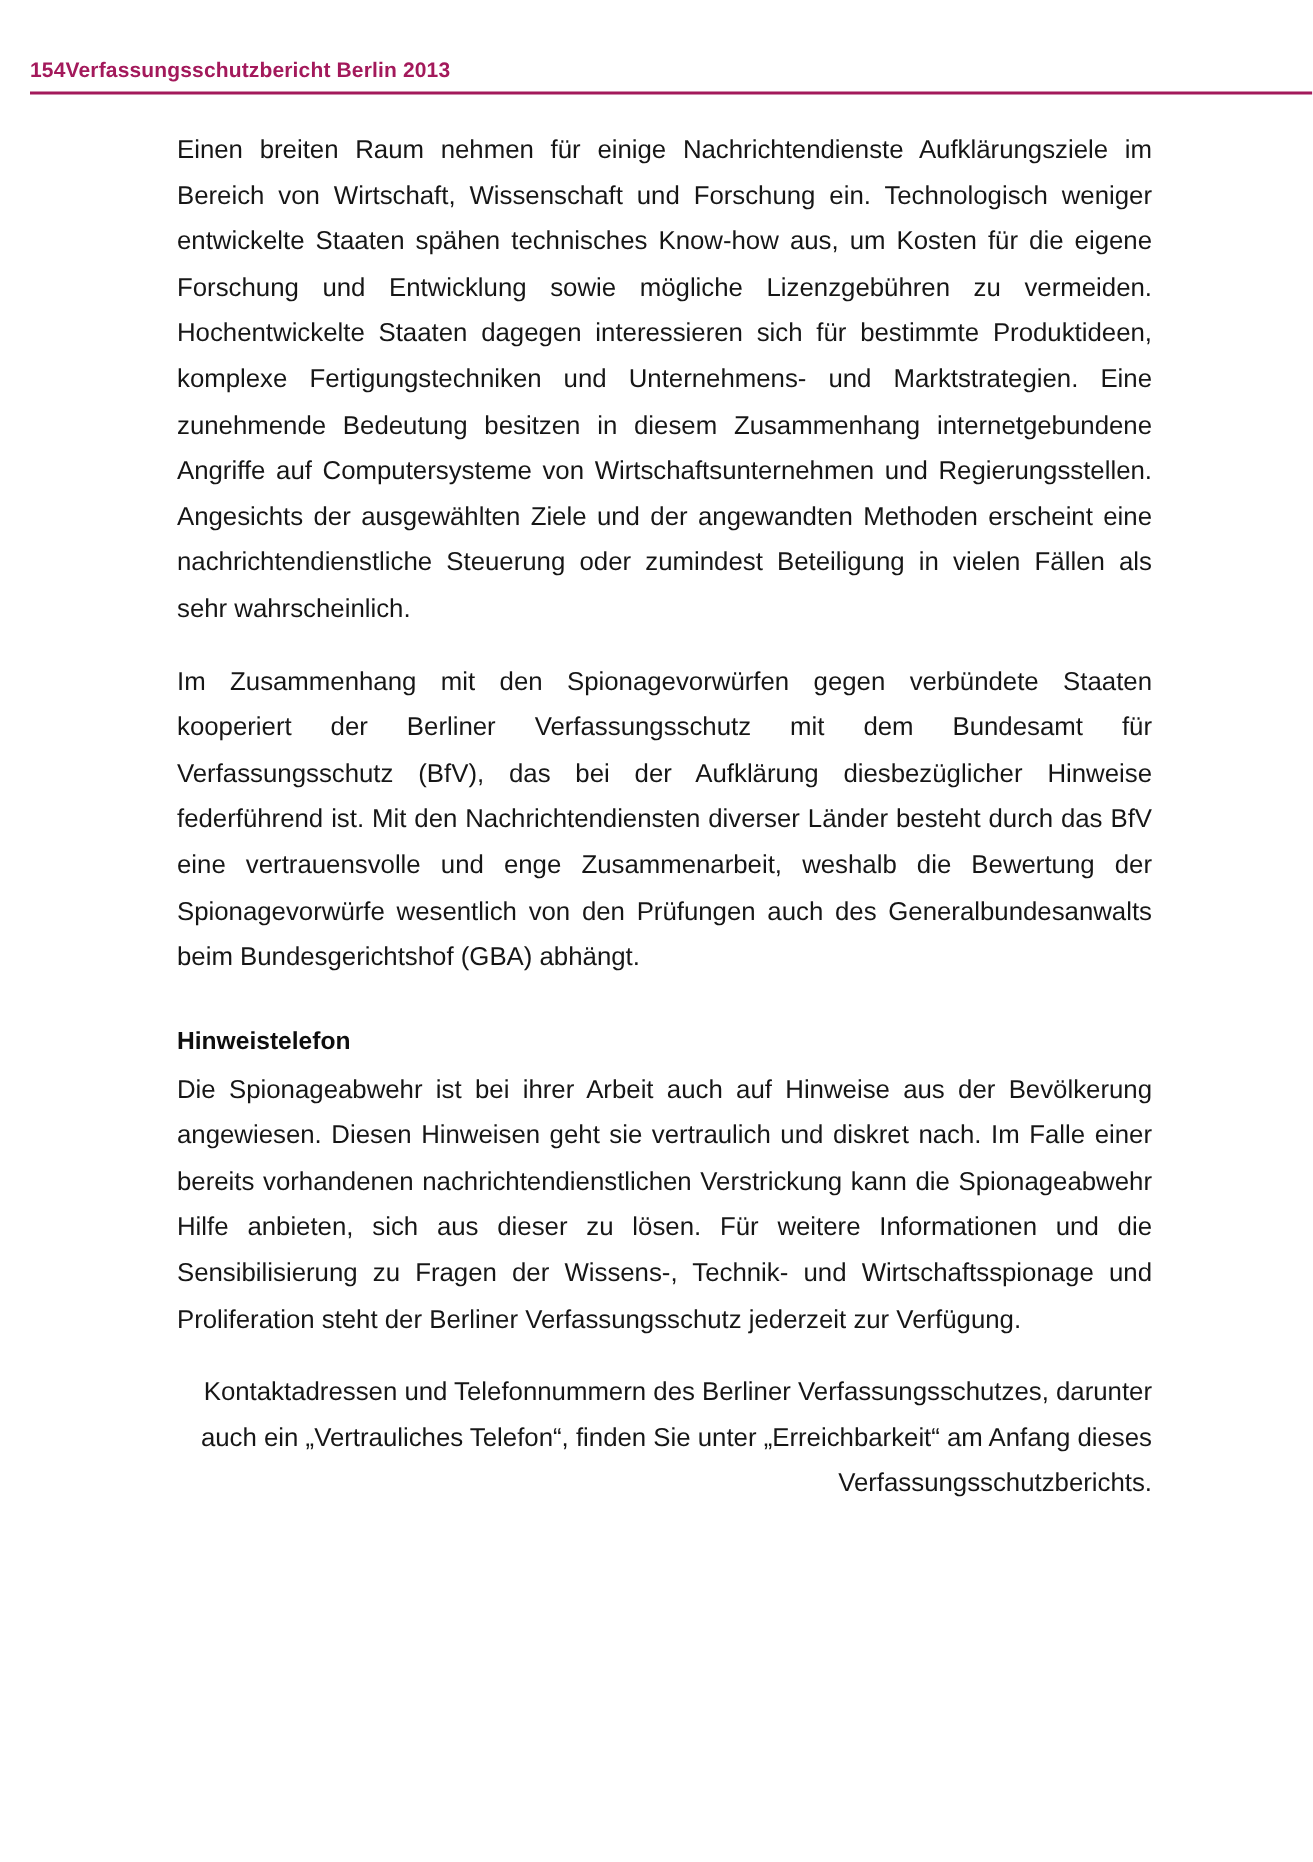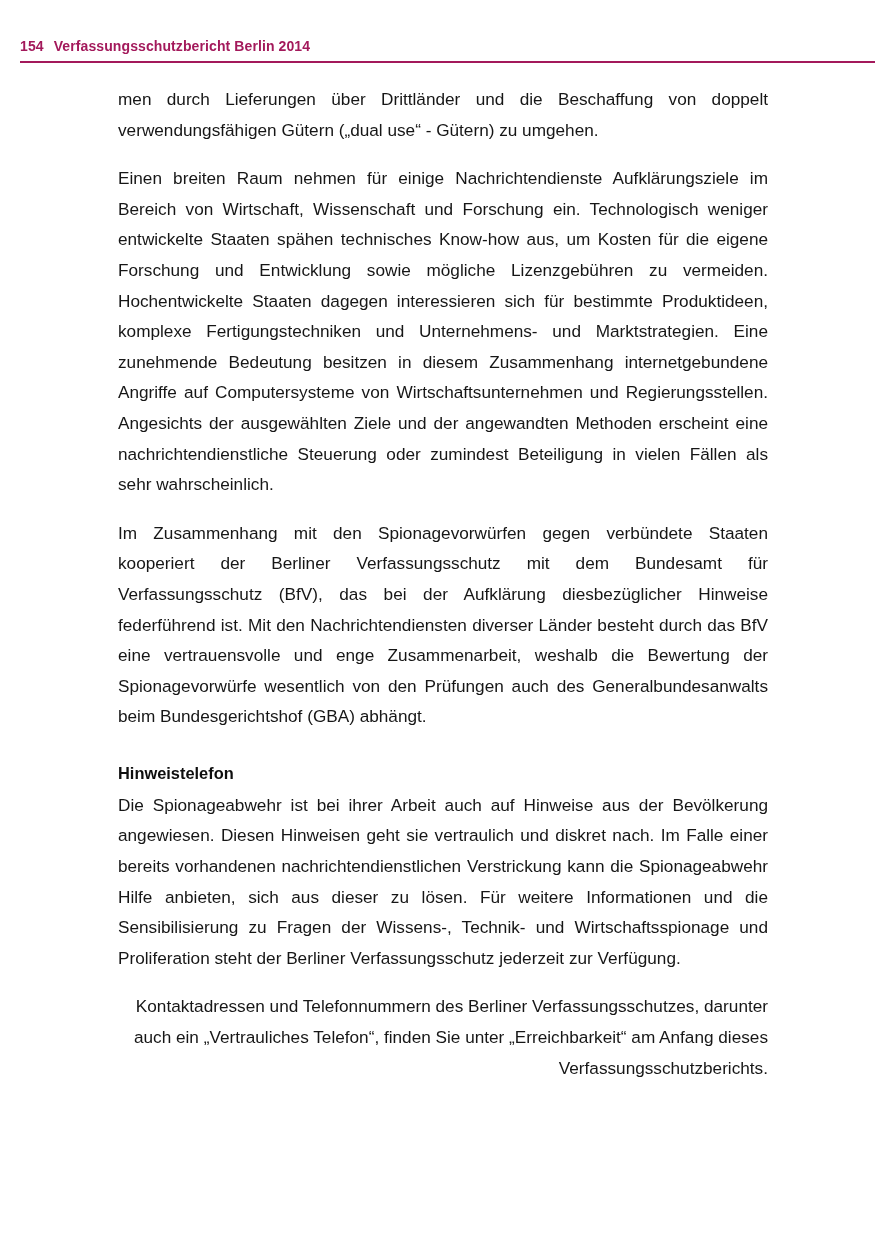--- a/index.html
+++ b/index.html
@@ -16,21 +16,20 @@
     color: #1a1a1a;
     overflow: hidden;
   }
   .header {
     position: absolute;
     top: 38px;
     left: 20px;
     width: 835px;
     display: flex;
     align-items: baseline;
-    gap: 10px;
   }
   .page-number {
     font-size: 14px;
     font-weight: bold;
     color: #a3195b;
     letter-spacing: 0.1px;
   }
   .header-title {
     font-size: 14px;
     font-weight: bold;
@@ -74,27 +73,26 @@
     margin-top: 2px;
   }
 </style>
 </head>
 <body>
 
 <div class="page">
 
   <div class="header">
     <span class="page-number">154</span>
-    <span class="header-title">Verfassungsschutzbericht Berlin 2014</span>
+    <span class="header-title">Verfassungsschutzbericht Berlin 2013</span>
   </div>
   <div class="header-rule"></div>
 
   <div class="content">
 
-    <p class="para">men durch Lieferungen über Drittländer und die Beschaffung von doppelt verwendungsfähigen Gütern („dual use“ - Gütern) zu umgehen.</p>
     <p class="para">Einen breiten Raum nehmen für einige Nachrichtendienste Aufklärungsziele im Bereich von Wirtschaft, Wissenschaft und Forschung ein. Technologisch weniger entwickelte Staaten spähen technisches Know-how aus, um Kosten für die eigene Forschung und Entwicklung sowie mögliche Lizenzgebühren zu vermeiden. Hochentwickelte Staaten dagegen interessieren sich für bestimmte Produktideen, komplexe Fertigungstechniken und Unternehmens- und Marktstrategien. Eine zunehmende Bedeutung besitzen in diesem Zusammenhang internetgebundene Angriffe auf Computersysteme von Wirtschaftsunternehmen und Regierungsstellen. Angesichts der ausgewählten Ziele und der angewandten Methoden erscheint eine nachrichtendienstliche Steuerung oder zumindest Beteiligung in vielen Fällen als sehr wahrscheinlich.</p>
     <p class="para">Im Zusammenhang mit den Spionagevorwürfen gegen verbündete Staaten kooperiert der Berliner Verfassungsschutz mit dem Bundesamt für Verfassungsschutz (BfV), das bei der Aufklärung diesbezüglicher Hinweise federführend ist. Mit den Nachrichtendiensten diverser Länder besteht durch das BfV eine vertrauensvolle und enge Zusammenarbeit, weshalb die Bewertung der Spionagevorwürfe wesentlich von den Prüfungen auch des Generalbundesanwalts beim Bundesgerichtshof (GBA) abhängt.</p>
 
     <h3 class="subhead">Hinweistelefon</h3>
     <p class="para">Die Spionageabwehr ist bei ihrer Arbeit auch auf Hinweise aus der Bevölkerung angewiesen. Diesen Hinweisen geht sie vertraulich und diskret nach. Im Falle einer bereits vorhandenen nachrichtendienstlichen Verstrickung kann die Spionageabwehr Hilfe anbieten, sich aus dieser zu lösen. Für weitere Informationen und die Sensibilisierung zu Fragen der Wissens-, Technik- und Wirtschaftsspionage und Proliferation steht der Berliner Verfassungsschutz jederzeit zur Verfügung.</p>
     <p class="para last-left">Kontaktadressen und Telefonnummern des Berliner Verfassungsschutzes, darunter auch ein „Vertrauliches Telefon“, finden Sie unter „Erreichbarkeit“ am Anfang dieses Verfassungsschutzberichts.</p>
 
   </div>
 
 </div>

